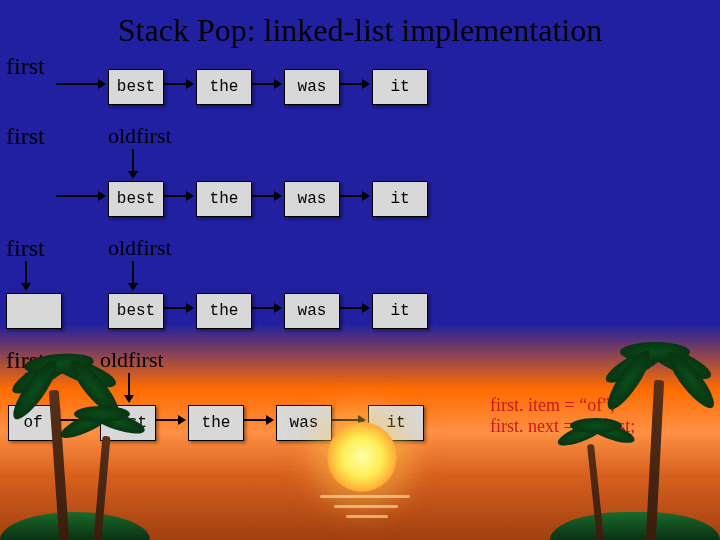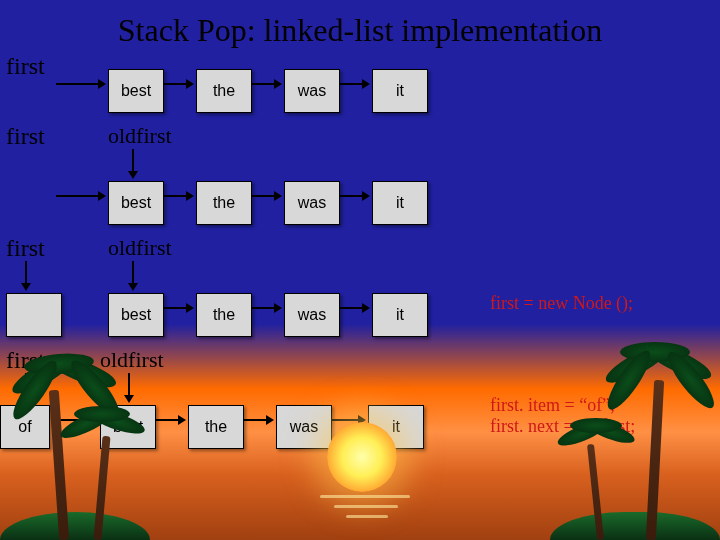--- a/index.html
+++ b/index.html
@@ -8,24 +8,24 @@
     background: linear-gradient(to bottom, #2020a0 0%, #2020a0 60%, #ff6b00 72%, #ff9044 80%, #d8601e 88%, #a04010 100%);
     font-family: "Times New Roman", serif;
     position: relative; overflow: hidden;
   }
   .title { font-size: 32px; color: #000; text-align: center; padding: 12px 10px 4px; font-family: "Times New Roman", serif; }
   .stage { position: relative; width: 100%; }
   .row { position: relative; height: 94px; }
   .first-lbl { position: absolute; left: 6px; font-size: 24px; color: #000; }
   .old-lbl { position: absolute; font-size: 22px; color: #000; }
   .node {
-    position: absolute; width: 56px; height: 44px; background: #d8d8d8;
+    position: absolute; width: 56px; height: 36px; background: #d8d8d8;
     border: 1px solid #000; box-shadow: 2px 2px 3px rgba(0,0,0,.4);
     font-size: 16px; display: flex; align-items: center; justify-content: center;
-    font-family: Liberation Sans, sans-serif;
+    font-family: Liberation Mono, monospace;
   }
   .caption {
     position: absolute; color: #d01818; font-size: 18px; font-family: "Times New Roman", serif;
     text-align: left; line-height: 1.15;
   }
   .h-arr { position: absolute; height: 2px; background: #000; }
   .h-arr::after {
     content: ""; position: absolute; right: -8px; top: -4px;
     border-left: 8px solid #000; border-top: 5px solid transparent; border-bottom: 5px solid transparent;
   }
@@ -86,29 +86,28 @@
     <div class="node" style="left:6px; top:58px; width:56px;"></div>
     <span class="old-lbl" style="left:108px; top:0px;">oldfirst</span>
     <div class="v-arr" style="left:132px; top:26px; height:22px;"></div>
     <div class="node" style="left:108px; top:58px;">best</div>
     <div class="h-arr" style="left:164px; top:72px; width:22px;"></div>
     <div class="node" style="left:196px; top:58px;">the</div>
     <div class="h-arr" style="left:252px; top:72px; width:22px;"></div>
     <div class="node" style="left:284px; top:58px;">was</div>
     <div class="h-arr" style="left:340px; top:72px; width:22px;"></div>
     <div class="node" style="left:372px; top:58px;">it</div>
-    <div class="caption" style="left:490px; top:58px;">first = new Node ();</div>
   </div>
 
   <div class="row" style="height:112px;">
     <span class="first-lbl" style="top:0px;">first</span>
     <div class="v-arr" style="left:25px; top:26px; height:22px;"></div>
     <span class="old-lbl" style="left:100px; top:0px;">oldfirst</span>
     <div class="v-arr" style="left:128px; top:26px; height:22px;"></div>
-    <div class="node" style="left:0; top:58px; width:50px;">of</div>
+    <div class="node" style="left:8px; top:58px; width:50px;">of</div>
     <div class="h-arr" style="left:56px; top:72px; width:34px;"></div>
     <div class="node" style="left:100px; top:58px;">best</div>
     <div class="h-arr" style="left:156px; top:72px; width:22px;"></div>
     <div class="node" style="left:188px; top:58px;">the</div>
     <div class="h-arr" style="left:244px; top:72px; width:22px;"></div>
     <div class="node" style="left:276px; top:58px;">was</div>
     <div class="h-arr" style="left:332px; top:72px; width:26px;"></div>
     <div class="node" style="left:368px; top:58px;">it</div>
     <div class="caption" style="left:490px; top:48px;">
       <span>first. item = “of”;</span><br>

